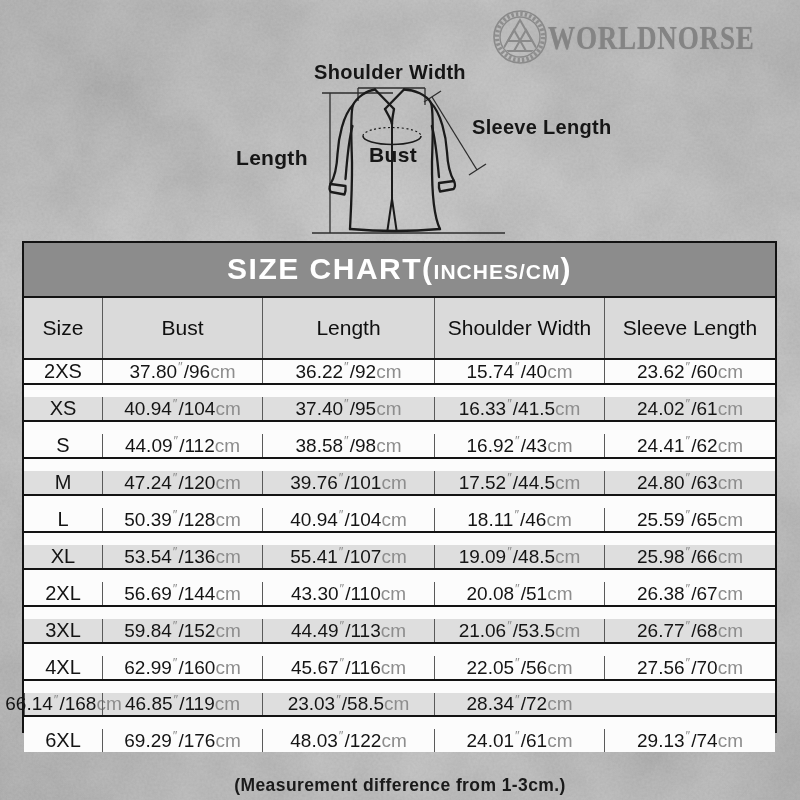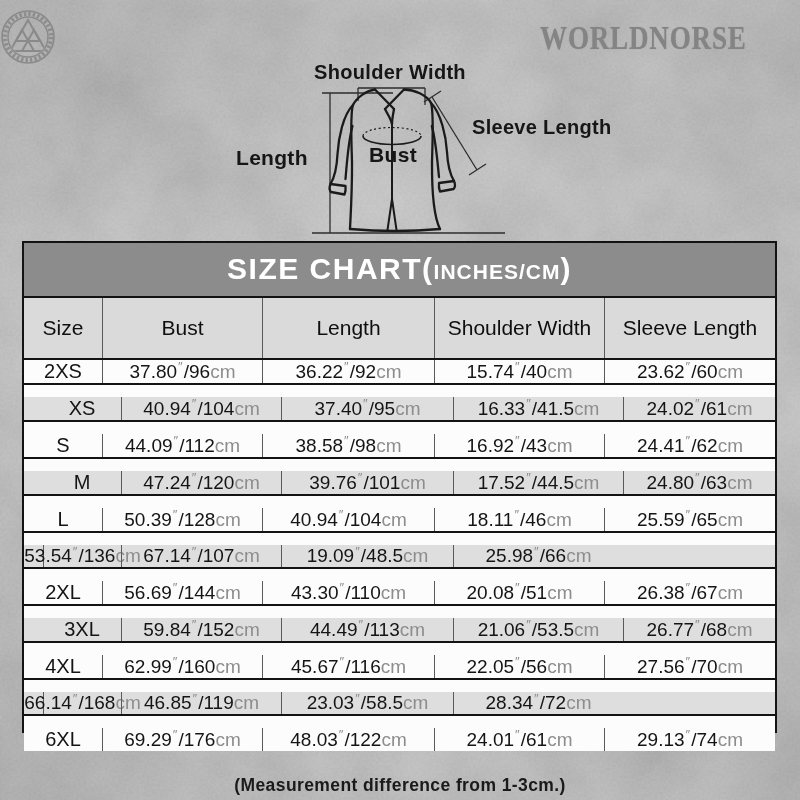--- a/index.html
+++ b/index.html
@@ -13,21 +13,21 @@
       radial-gradient(640px 520px at 50% 42%, rgba(255,255,255,.17), transparent 75%),
       radial-gradient(430px 430px at 4% 96%, rgba(80,80,80,.27), transparent 70%),
       radial-gradient(520px 420px at 96% 94%, rgba(95,95,95,.22), transparent 70%);
   }
   .bg-noise{position:absolute;left:0;top:0;z-index:0;pointer-events:none;}
   .vignette{position:absolute;inset:0;z-index:0;pointer-events:none;
     background:radial-gradient(120% 115% at 50% 45%, rgba(0,0,0,0) 55%, rgba(0,0,0,.10) 85%, rgba(0,0,0,.20) 100%);}
   .layer{position:absolute;inset:0;z-index:1;}
 
   
-  .brand-row{position:absolute;left:0;right:8px;top:9px;display:flex;align-items:center;justify-content:space-between;}
+  .brand-row{position:absolute;left:0;right:0;top:9px;display:flex;align-items:center;justify-content:flex-end;}
   .brand-name{
     font-family:"Liberation Serif","DejaVu Serif",serif;
     font-weight:bold;font-size:33px;color:#848484;letter-spacing:1px;
     display:inline-block;transform:scale(.82,1.05);transform-origin:left center;
     text-shadow:0 0 1px rgba(130,130,130,.6);
   }
   
   .dlabel{position:absolute;font-weight:bold;color:#161616;font-size:20px;letter-spacing:.3px;}
   .dl-shoulder{left:298px;top:61px;width:184px;text-align:center;}
   .dl-sleeve{left:472px;top:116px;}
@@ -41,21 +41,21 @@
     background:#fcfcfc;}
   .chart-title{flex:none;height:53px;background:#8c8c8c;border-bottom:2px solid #131313;
     text-align:center;line-height:51px;color:#ffffff;font-weight:bold;letter-spacing:1.5px;white-space:nowrap;}
   .t-main{font-size:30px;}
   .t-sub{font-size:21px;letter-spacing:1px;}
   .grid5{display:grid;grid-template-columns:78px 160px 172px 170px 1fr;}
   .thead{flex:none;height:60px;background:#dadada;border-bottom:2px solid #131313;}
   .tbody{flex:1;display:flex;flex-direction:column;gap:12px;}
   .trow{flex:1;background:#fcfcfc;border-bottom:2px solid #131313;}
   .trow:last-child{border-bottom:none;}
-  .trow.alt{background:#dedede;padding-left:19px;}
+  .trow.alt{background:#dedede;}
   .cell{display:flex;align-items:center;justify-content:center;font-size:19px;color:#141414;white-space:nowrap;}
   .cell.vd{border-left:1px solid #5a5a5a;}
   .hcell{font-size:21px;color:#0f0f0f;}
   .sizec{font-size:20px;}
   .imark{color:#8d8d8d;font-size:13px;position:relative;top:-5px;margin:0 1px 0 1px;}
   .cmtxt{color:#8d8d8d;}
   
   .footnote{position:absolute;left:0;right:0;top:775px;text-align:center;
     font-weight:bold;font-size:17.5px;color:#1a1a1a;letter-spacing:.4px;}
 </style>
@@ -304,28 +304,29 @@
               <span class="cmtxt">cm</span>
             </div>
             <div class="cell vd">
               <span>25.59</span>
               <span class="imark">″</span>
               <span>/65</span>
               <span class="cmtxt">cm</span>
             </div>
           </div>
           <div class="trow grid5 alt">
+            <div class="cell sizec">XL</div>
             <div class="cell vd">
               <span>53.54</span>
               <span class="imark">″</span>
               <span>/136</span>
               <span class="cmtxt">cm</span>
             </div>
             <div class="cell vd">
-              <span>67.14</span>
+              <span>55.41</span>
               <span class="imark">″</span>
               <span>/107</span>
               <span class="cmtxt">cm</span>
             </div>
             <div class="cell vd">
               <span>19.09</span>
               <span class="imark">″</span>
               <span>/48.5</span>
               <span class="cmtxt">cm</span>
             </div>

